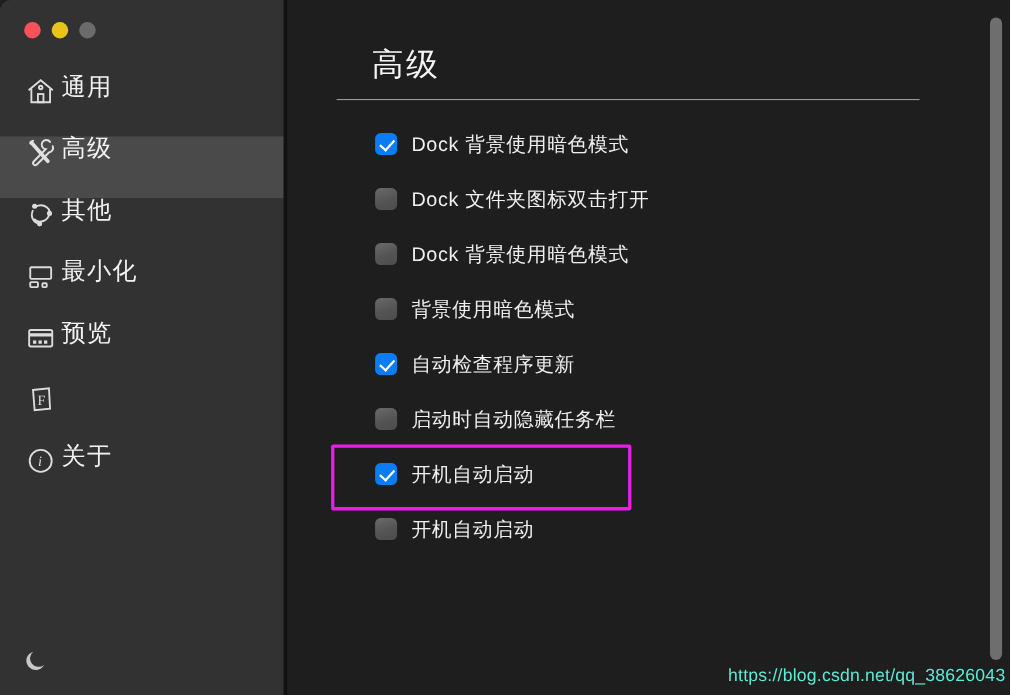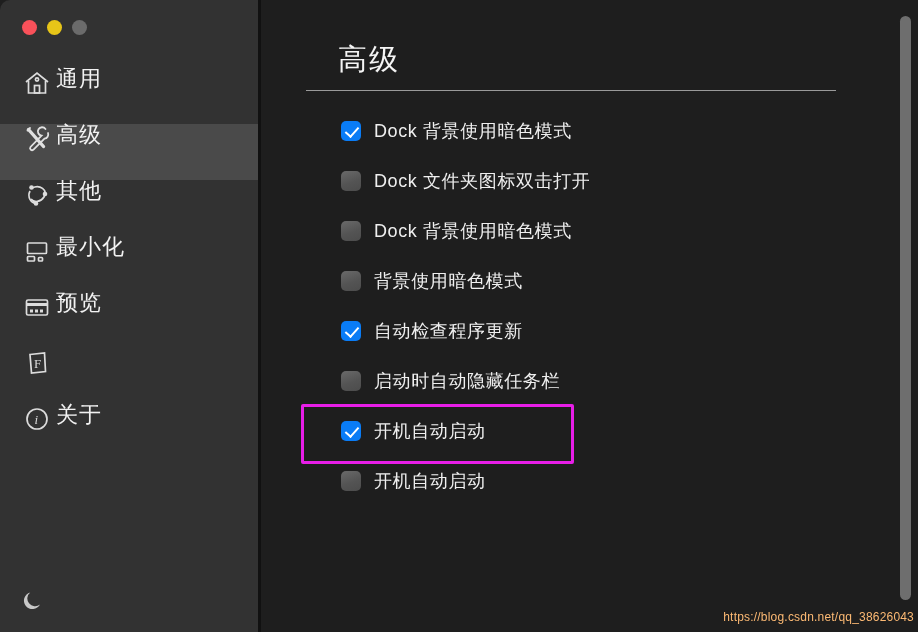--- a/index.html
+++ b/index.html
@@ -140,22 +140,22 @@
     left: 40px; top: -2px;
     width: 267px; height: 54px;
     border: 3px solid #e81ee8;
     border-radius: 2px;
     pointer-events: none;
   }
 
   .watermark {
     position: absolute;
     right: 4px; bottom: 8px;
-    color: #fdba74;
-    font-size: 12px;
+    color: #5eead4;
+    font-size: 16px;
     letter-spacing: 0.2px;
     white-space: nowrap;
     margin-top: 17px;
   }
 
   
   .scrollbar-track {
     position: absolute;
     right: 5px; top: 4px;
     width: 16px; height: 624px;

